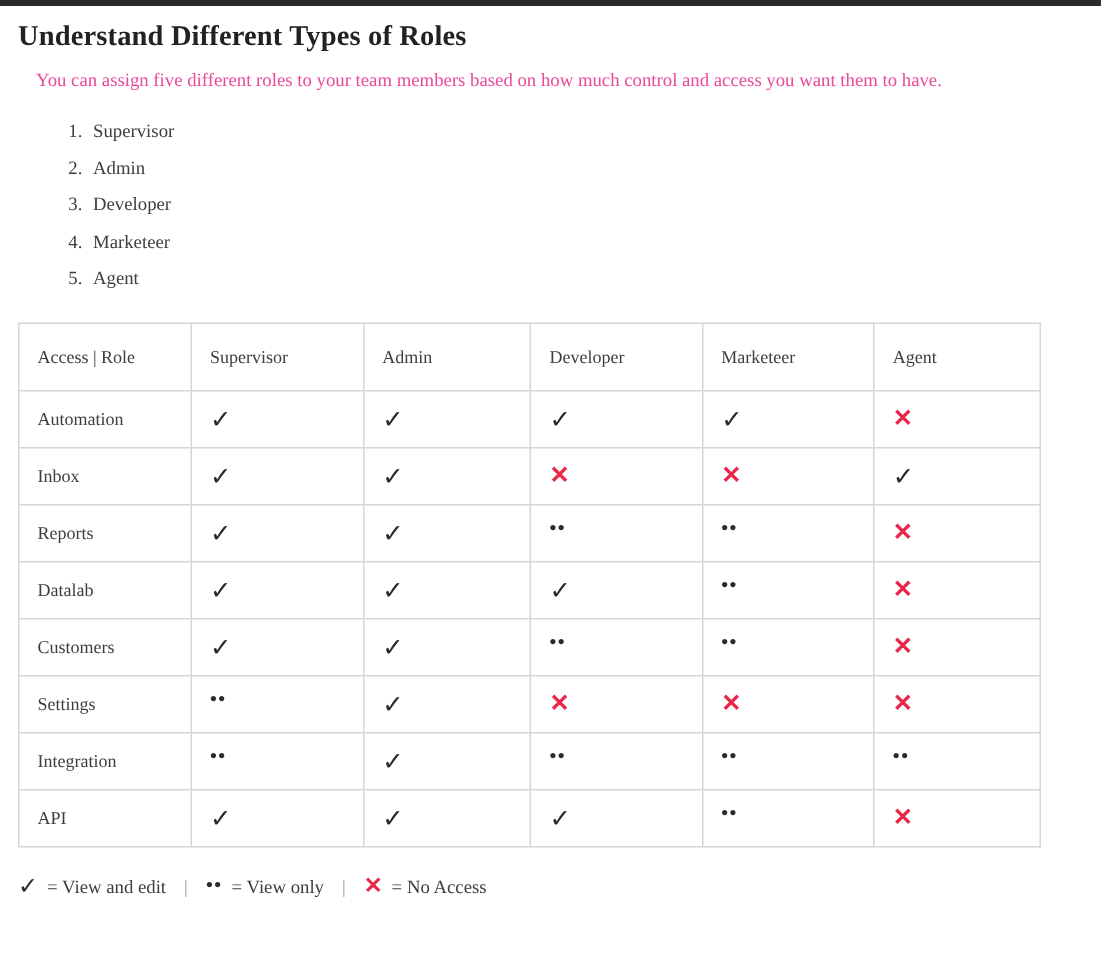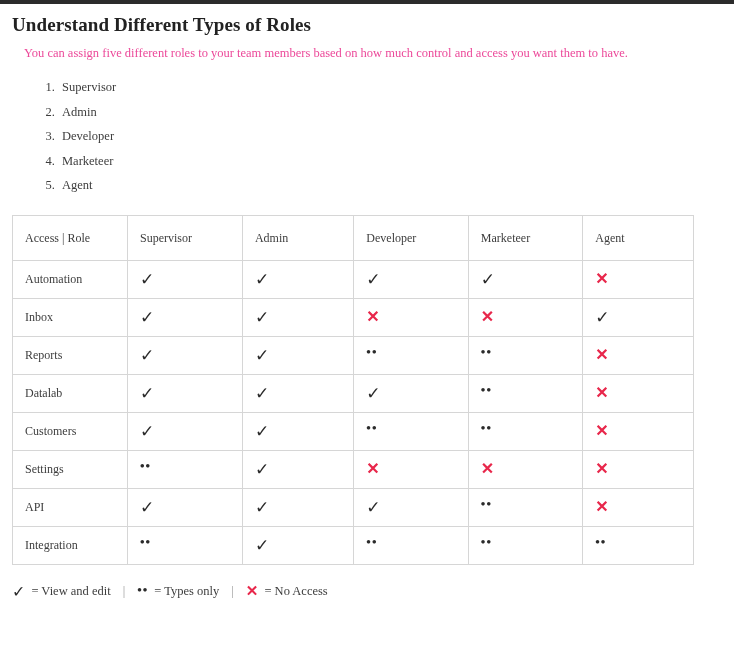--- a/index.html
+++ b/index.html
@@ -190,42 +190,42 @@
         </tr>
         <tr>
           <td>Settings</td>
           <td class="cell"><span class="mark mark-dots">••</span></td>
           <td class="cell"><span class="mark mark-check">✓</span></td>
           <td class="cell"><span class="mark mark-cross">✕</span></td>
           <td class="cell"><span class="mark mark-cross">✕</span></td>
           <td class="cell"><span class="mark mark-cross">✕</span></td>
         </tr>
         <tr>
+          <td>Integration</td>
+          <td class="cell"><span class="mark mark-dots">••</span></td>
+          <td class="cell"><span class="mark mark-check">✓</span></td>
+          <td class="cell"><span class="mark mark-dots">••</span></td>
+          <td class="cell"><span class="mark mark-dots">••</span></td>
+          <td class="cell"><span class="mark mark-dots">••</span></td>
+        </tr>
+        <tr>
           <td>API</td>
           <td class="cell"><span class="mark mark-check">✓</span></td>
           <td class="cell"><span class="mark mark-check">✓</span></td>
           <td class="cell"><span class="mark mark-check">✓</span></td>
           <td class="cell"><span class="mark mark-dots">••</span></td>
           <td class="cell"><span class="mark mark-cross">✕</span></td>
-        </tr>
-        <tr>
-          <td>Integration</td>
-          <td class="cell"><span class="mark mark-dots">••</span></td>
-          <td class="cell"><span class="mark mark-check">✓</span></td>
-          <td class="cell"><span class="mark mark-dots">••</span></td>
-          <td class="cell"><span class="mark mark-dots">••</span></td>
-          <td class="cell"><span class="mark mark-dots">••</span></td>
         </tr>
       </tbody>
   </table>
 
   <div class="legend">
     <span class="mark mark-check">✓</span>
     <span>= View and edit</span>
     <span class="sep">|</span>
     <span class="mark mark-dots">••</span>
-    <span>= Types only</span>
+    <span>= View only</span>
     <span class="sep">|</span>
     <span class="mark mark-cross">✕</span>
     <span>= No Access</span>
   </div>
 
 </div>
 
 </body></html>

